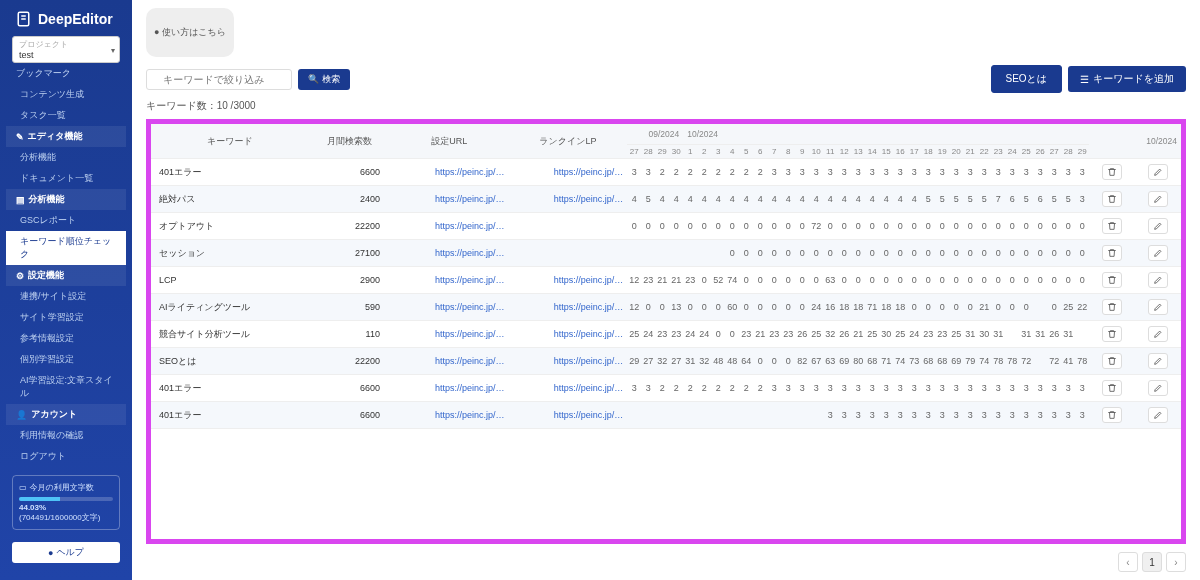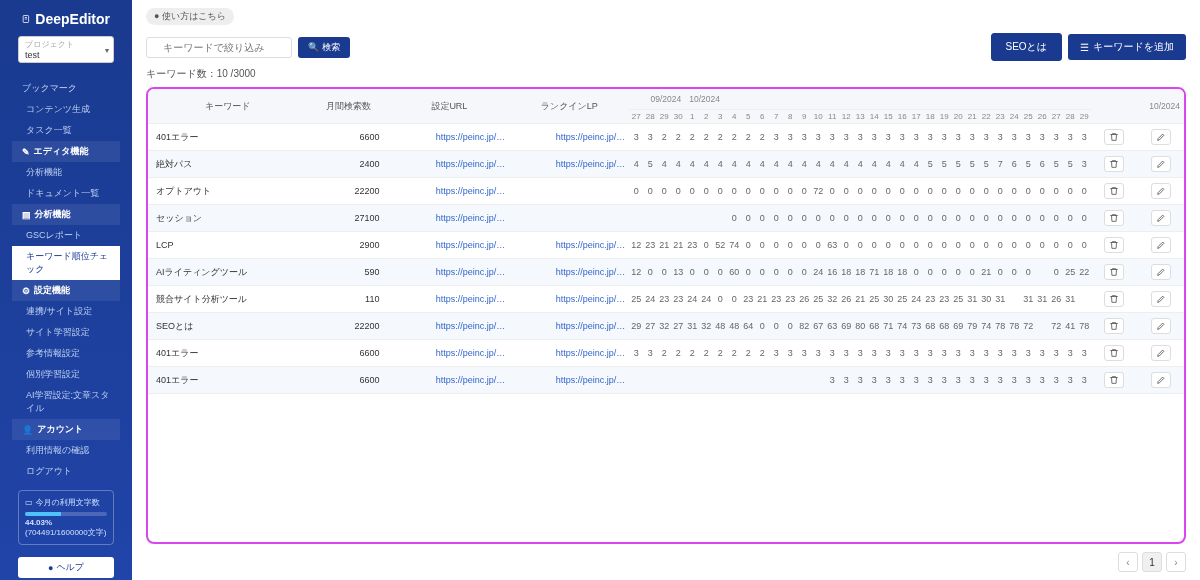--- a/index.html
+++ b/index.html
@@ -1,49 +1,49 @@
 <!DOCTYPE html>
 <html><head>
 <meta charset="utf-8">
 <style>
 * { margin: 0; padding: 0; box-sizing: border-box; }
 body { font-family: -apple-system, BlinkMacSystemFont, "Segoe UI", sans-serif; font-size: 10px; background: #fff; width: 1200px; height: 580px; overflow: hidden; display: flex; }
 
 
-.sidebar { width: 132px; background: linear-gradient(180deg, #1a3a8f 0%, #2044a8 100%); color: #fff; display: flex; flex-direction: column; padding: 6px 12px; }
+.sidebar { width: 132px; background: linear-gradient(180deg, #1a3a8f 0%, #2044a8 100%); color: #fff; display: flex; flex-direction: column; padding: 6px 6px; }
 .logo { color: #fff; font-weight: bold; font-size: 14px; padding: 4px 10px 8px; display: flex; align-items: center; gap: 4px; }
 .logo svg { width: 18px; height: 18px; }
-.project-select { margin: 0 6px 15px; background: #fff; border: 1px solid #ccc; border-radius: 3px; padding: 2px 6px; color: #888; font-size: 9px; display: flex; flex-direction: column; position: relative; }
+.project-select { margin: 0 6px 0; background: #fff; border: 1px solid #ccc; border-radius: 3px; padding: 2px 6px; color: #888; font-size: 9px; display: flex; flex-direction: column; position: relative; }
 .project-select .arrow { position: absolute; right: 4px; top: 50%; transform: translateY(-50%); color: #666; font-size: 8px; }
 .nav-item { padding: 4px 10px; color: #bcd0f0; font-size: 9px; cursor: pointer; }
 .nav-item.section { background: rgba(255,255,255,0.08); color: #fff; font-weight: 600; display: flex; align-items: center; gap: 4px; }
 .nav-item.active { background: #fff; color: #1a3a8f; }
 .nav-item.sub { padding-left: 14px; }
 .usage-box { margin: 8px 6px; border: 1px solid rgba(255,255,255,0.3); border-radius: 4px; padding: 6px; font-size: 8px; color: #cfe0ff; }
 .usage-bar { width: 100%; height: 4px; background: rgba(255,255,255,0.2); border-radius: 2px; margin: 4px 0 2px; overflow: hidden; }
 .usage-fill { height: 100%; background: #4fc3f7; width: 44%; }
 .help-btn { margin: 4px 6px 0; background: #fff; color: #1a3a8f; border-radius: 3px; padding: 4px; text-align: center; font-size: 9px; display: flex; align-items: center; justify-content: center; gap: 3px; }
 
 
 .main { flex: 1; padding: 8px 14px; overflow: hidden; display: flex; flex-direction: column; }
 .header-row { display: flex; align-items: center; gap: 10px; margin-bottom: 8px; }
 .page-title { font-size: 15px; font-weight: 700; color: #222; }
-.usage-badge { background: #eee; color: #555; border-radius: 10px; padding: 2px 8px; font-size: 9px; }
+.usage-badge { background: #eee; color: #555; border-radius: 10px; padding: 18px 8px; font-size: 9px; }
 
 .toolbar { display: flex; align-items: center; gap: 6px; margin-bottom: 6px; }
 .search-input { border: 1px solid #ddd; border-radius: 3px; padding: 4px 16px; font-size: 10px; width: 146px; color: #999; }
 .search-btn { background: #1a3a8f; color: #fff; border: none; border-radius: 3px; padding: 4px 10px; font-size: 9px; cursor: pointer; display: flex; align-items: center; gap: 3px; }
 .spacer { flex: 1; }
 .csv-btn { background: #1a3a8f; color: #fff; border: 1px solid #1a3a8f; border-radius: 3px; padding: 6px 14px; font-size: 10px; cursor: pointer; }
 .add-btn { background: #1a3a8f; color: #fff; border: none; border-radius: 3px; padding: 6px 12px; font-size: 10px; cursor: pointer; display: flex; align-items: center; gap: 4px; }
 
 .count-row { font-size: 10px; color: #555; margin-bottom: 6px; }
 
 
-.table-wrap { border: 2px solid #d946ef; border-radius: 8px; overflow: auto; flex: 1; }
+.table-wrap { border: 5px solid #d946ef; border-radius: 0; overflow: auto; flex: 1; }
 table { border-collapse: collapse; width: 100%; font-size: 9px; }
 th, td { padding: 5px 4px; text-align: center; border-bottom: 1px solid #eee; white-space: nowrap; }
 th { background: #f5f7fa; color: #555; font-weight: 500; }
 td.kw { text-align: left; padding-left: 8px; color: #333; }
 td.num { text-align: right; padding-right: 10px; color: #333; }
 td.url { color: #3366cc; text-align: right; max-width: 80px; overflow: hidden; text-overflow: ellipsis; }
 tr:nth-child(even) td { background: #f5f8fc; }
 td.rank { color: #666; width: 14px; min-width: 14px; padding: 5px 1px; }
 td.actions { text-align: center; }
 .icon-btn { background: #fff; border: 1px solid #ddd; border-radius: 3px; padding: 2px 4px; cursor: pointer; color: #555; margin: 0 1px; display: inline-flex; }

